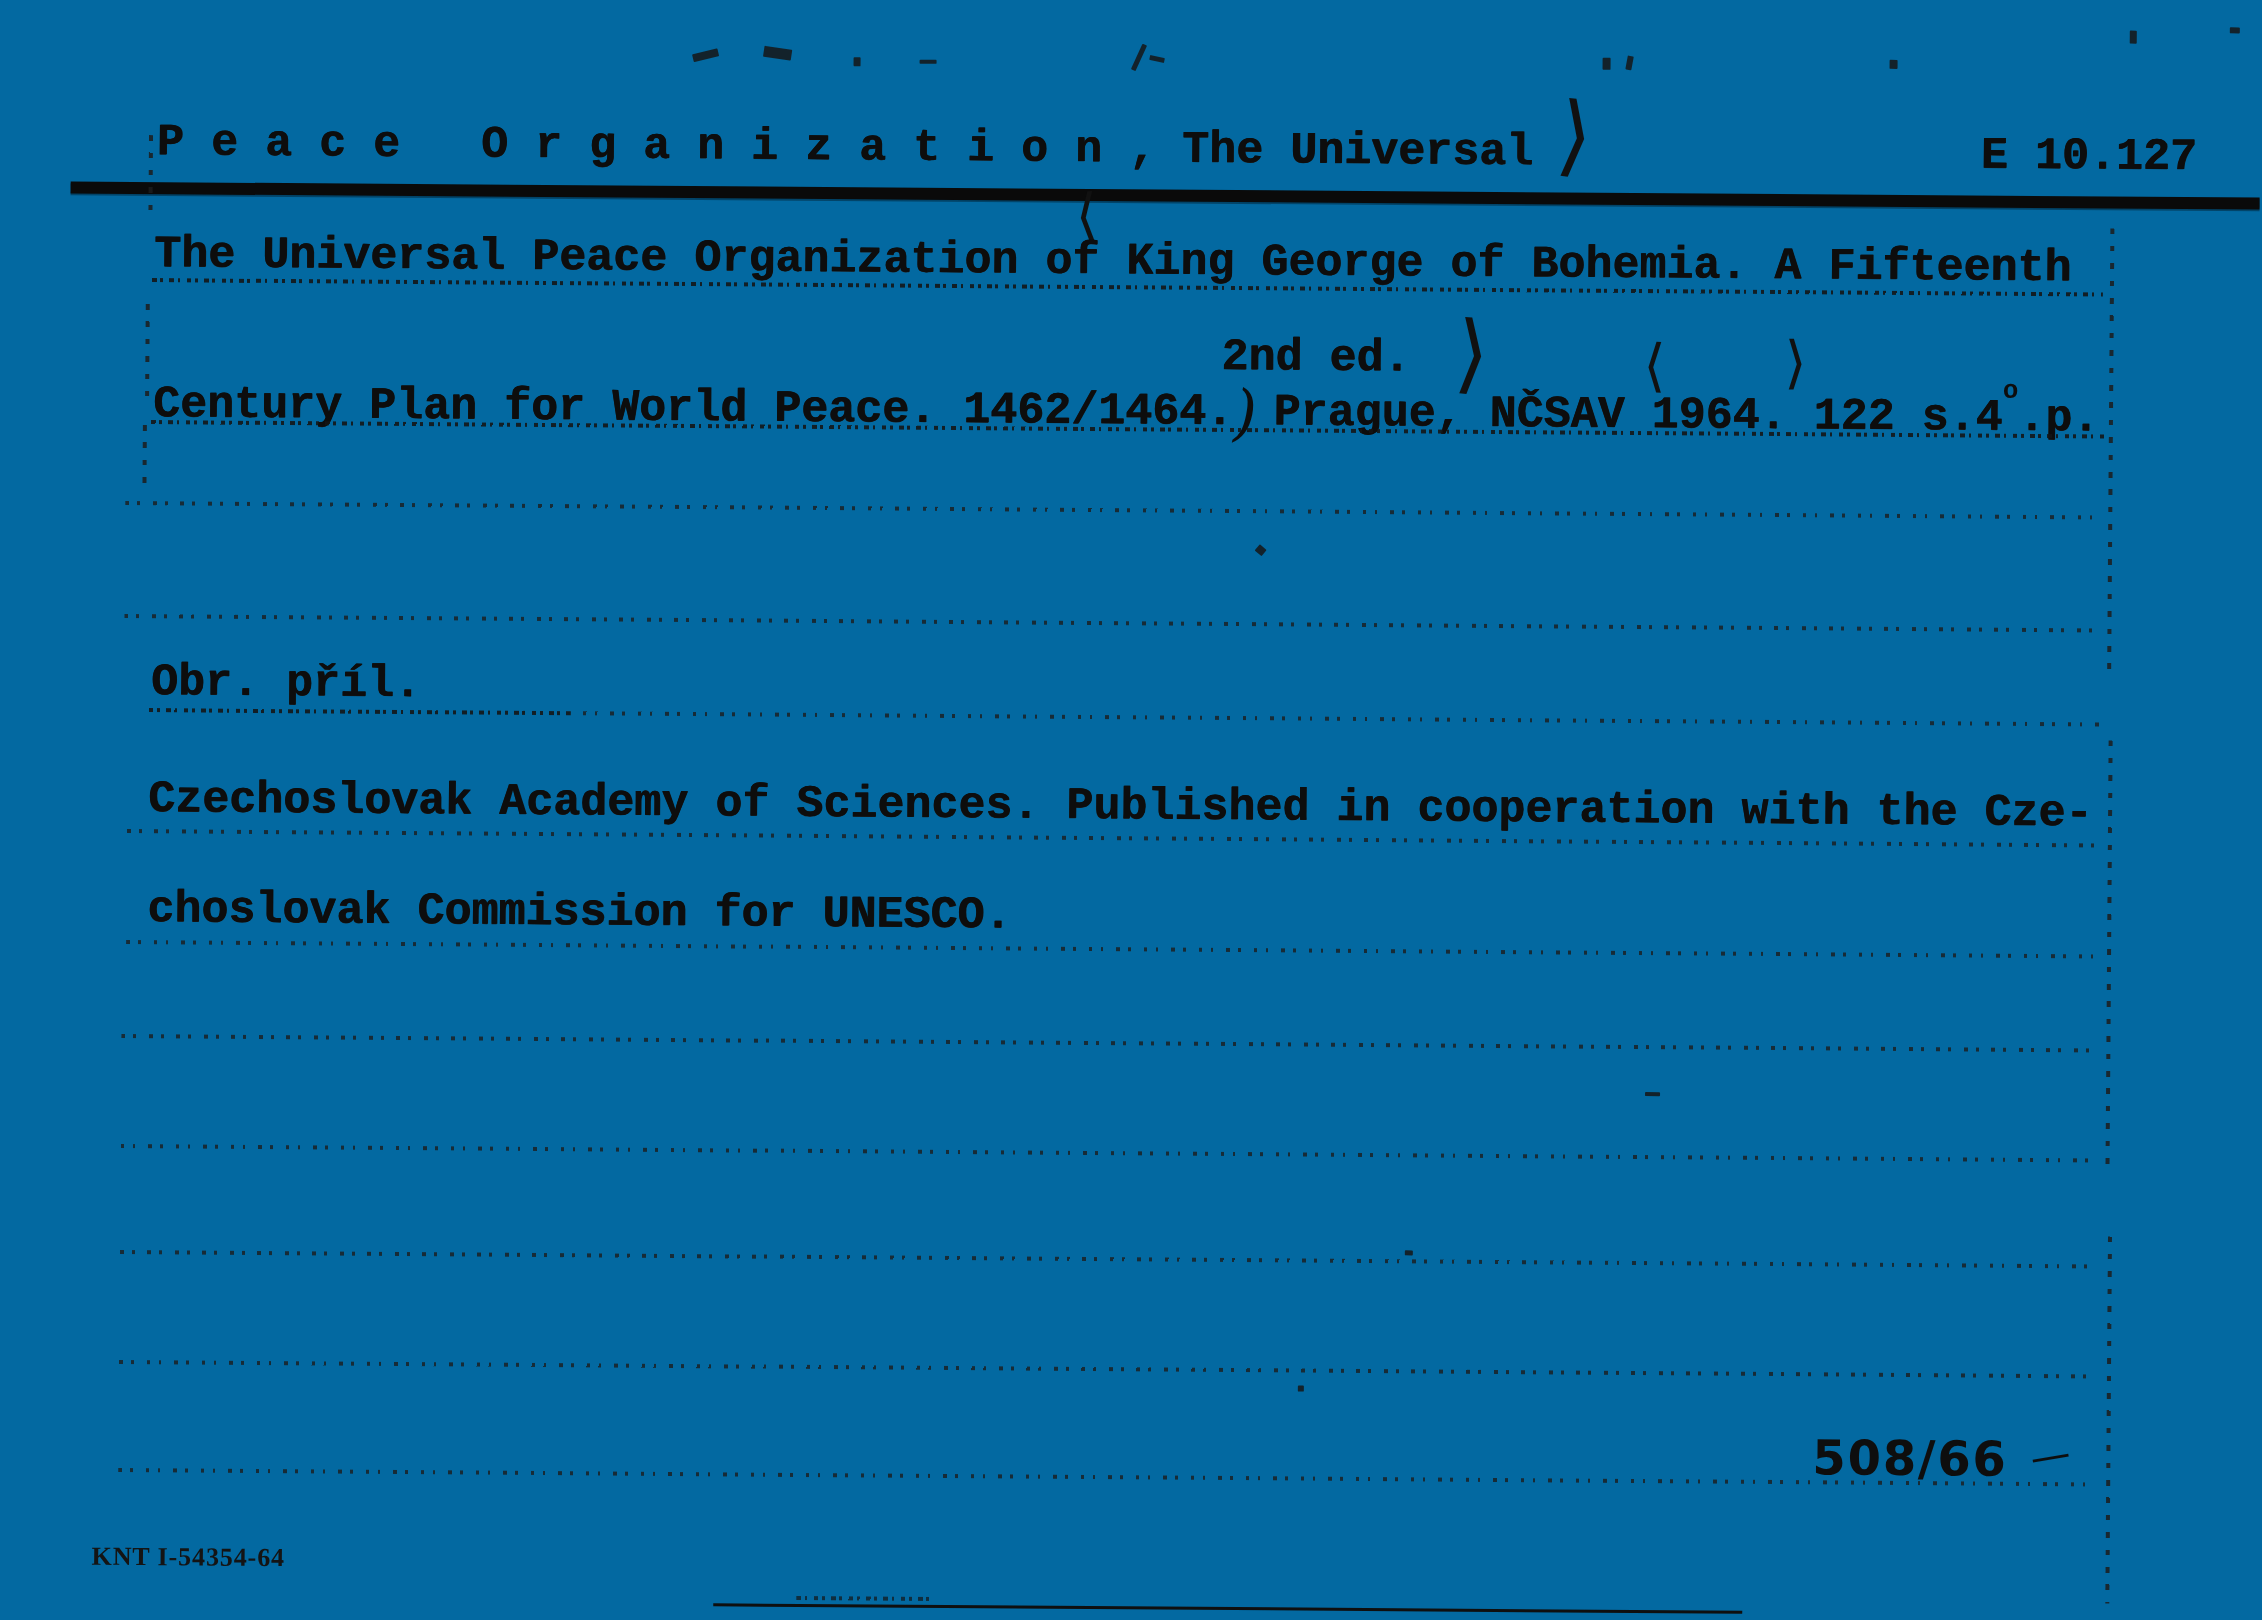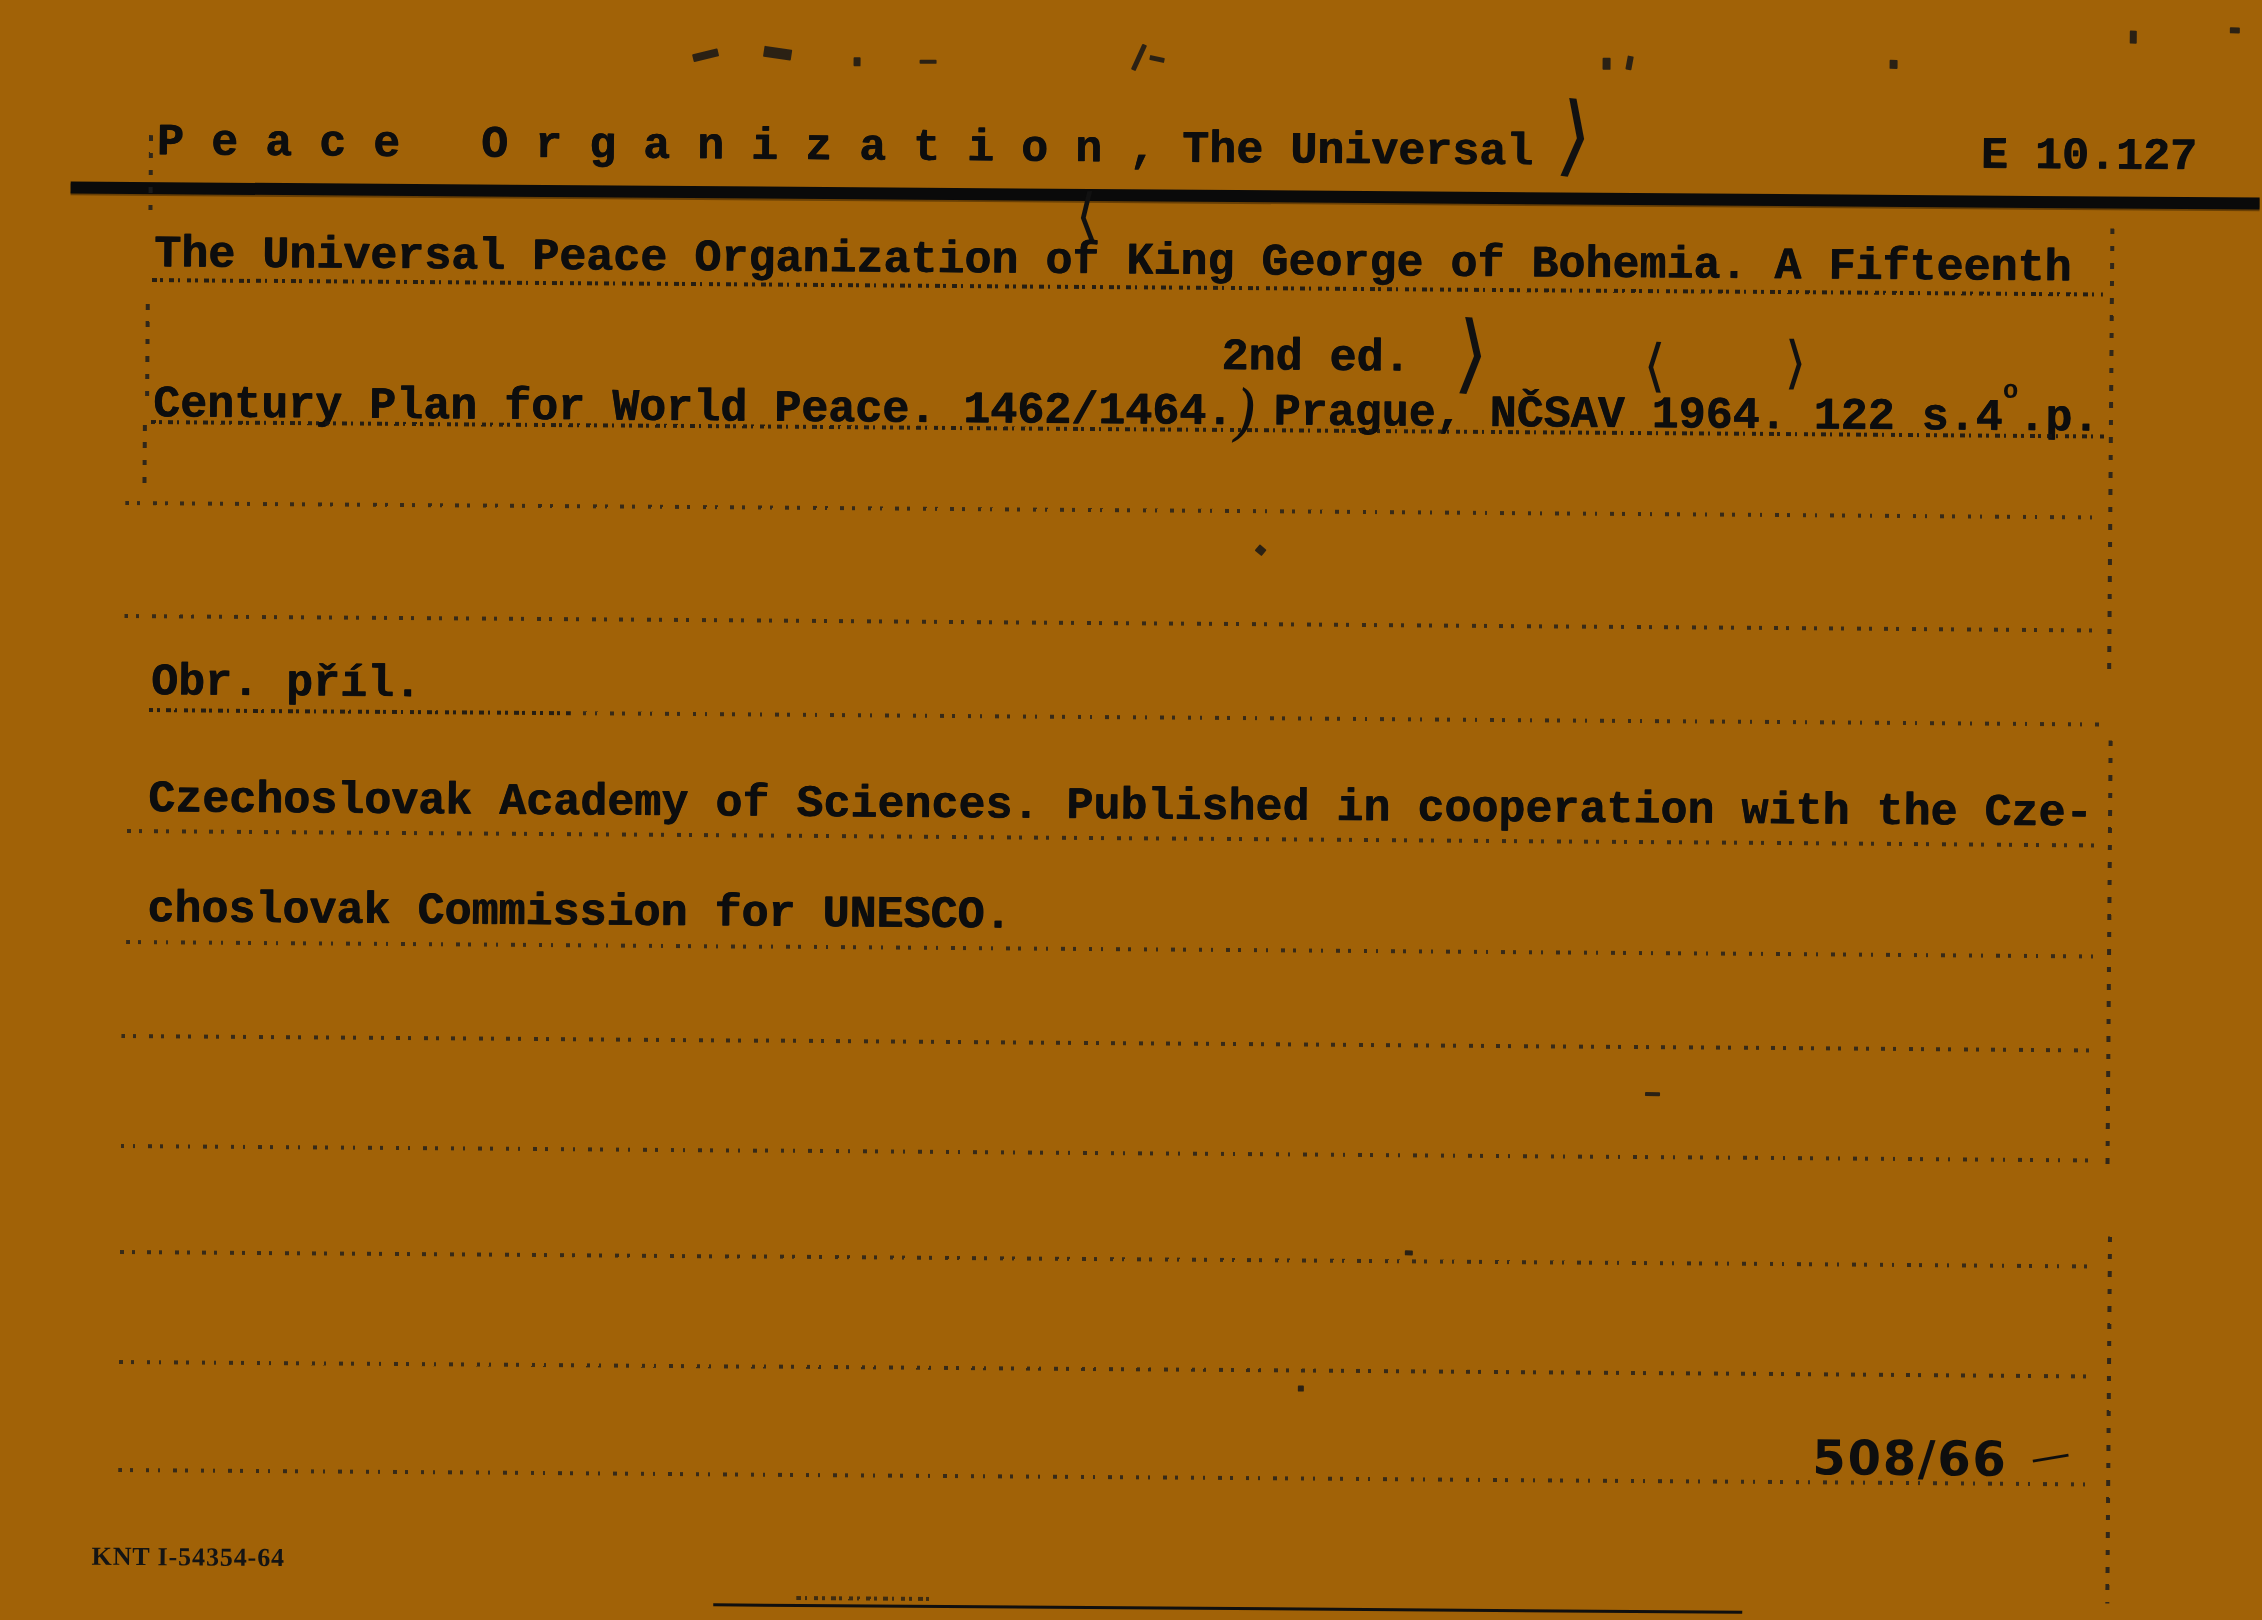--- a/index.html
+++ b/index.html
@@ -1,19 +1,19 @@
 <!DOCTYPE html>
 <html style="font-size:14.7px"><head>
 <meta charset="utf-8">
 <style>
   html,body{margin:0;padding:0;background:#ffffff;}
   .card{
     position:relative;
     width:2263px;height:1621px;
-    background:#a16207;
+    background:#0369a1;
     overflow:hidden;
     font-family:"Liberation Mono", monospace;
     color:#101010;
   }
   .tilt{
     position:absolute;left:0;top:0;width:2263px;height:1621px;
     transform:rotate(0.42deg);
     transform-origin:0 0;
   }
   

